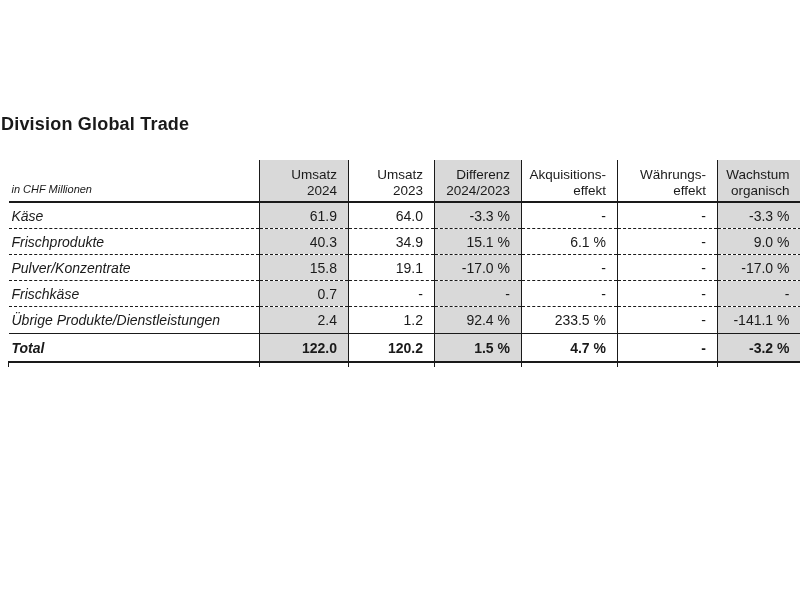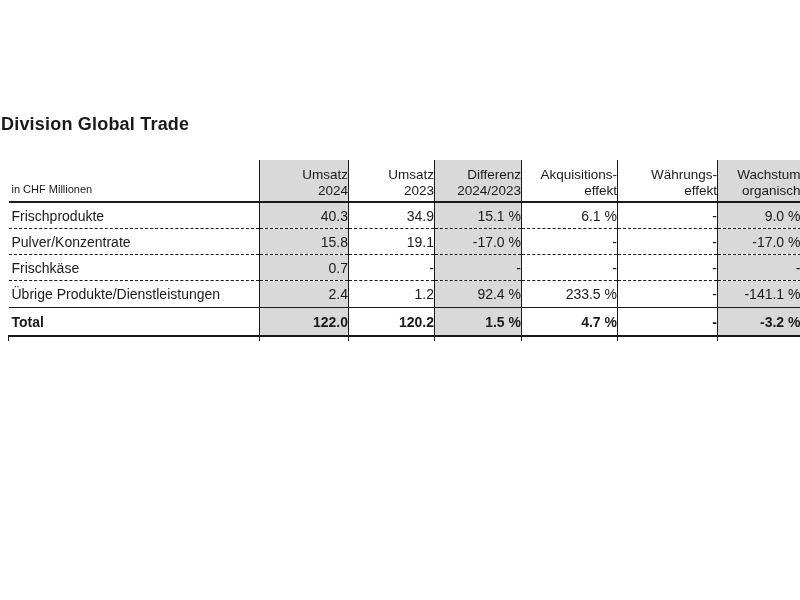--- a/index.html
+++ b/index.html
@@ -11,22 +11,22 @@
   .page-title{
     position:absolute;left:1px;top:114px;
     font-size:18px;font-weight:700;letter-spacing:.2px;white-space:nowrap;
   }
   .tablewrap{position:absolute;left:8px;top:160px;}
   table.data{
     border-collapse:collapse;table-layout:fixed;width:792px;
     font-size:14px;color:#1a1a1a;
   }
   th,td{padding:0;font-weight:normal;overflow:hidden;white-space:nowrap;}
-  .lbl{text-align:left;padding-left:3px;}
-  .num{text-align:right;}
+  .lbl{text-align:left;padding-left:3px;font-style:italic;}
+  .num{text-align:right;padding-right:11px;}
   .sh{background:#d9d9d9;}
   .vb{border-left:1px solid #1a1a1a;}
   tr.hdr th{
     vertical-align:bottom;font-size:13.5px;line-height:16px;height:37px;
     border-bottom:2px solid #1a1a1a;padding-bottom:2px;
   }
   tr.hdr th.unit{font-size:11px;padding-bottom:4px;}
   tr.r td{height:25px;border-bottom:1px dashed #1a1a1a;}
   tr.r.pre td{height:26px;border-bottom:1px solid #1a1a1a;margin-top:25px;}
   tr.tot td{height:27px;border-bottom:2px solid #1a1a1a;font-weight:700;margin-left:12px;}
@@ -71,20 +71,29 @@
       <th class="num vb">
         <span>Währungs-</span><br>
         <span>effekt</span>
       </th>
       <th class="num sh vb">
         <span>Wachstum</span><br>
         <span>organisch</span>
       </th>
     </tr>
 
+    <tr class="r">
+      <td class="lbl">Käse</td>
+      <td class="num sh vb">61.9</td>
+      <td class="num vb">64.0</td>
+      <td class="num sh vb">-3.3 %</td>
+      <td class="num vb">-</td>
+      <td class="num vb">-</td>
+      <td class="num sh vb">-3.3 %</td>
+    </tr>
 
     <tr class="r">
       <td class="lbl">Frischprodukte</td>
       <td class="num sh vb">40.3</td>
       <td class="num vb">34.9</td>
       <td class="num sh vb">15.1 %</td>
       <td class="num vb">6.1 %</td>
       <td class="num vb">-</td>
       <td class="num sh vb">9.0 %</td>
     </tr>

